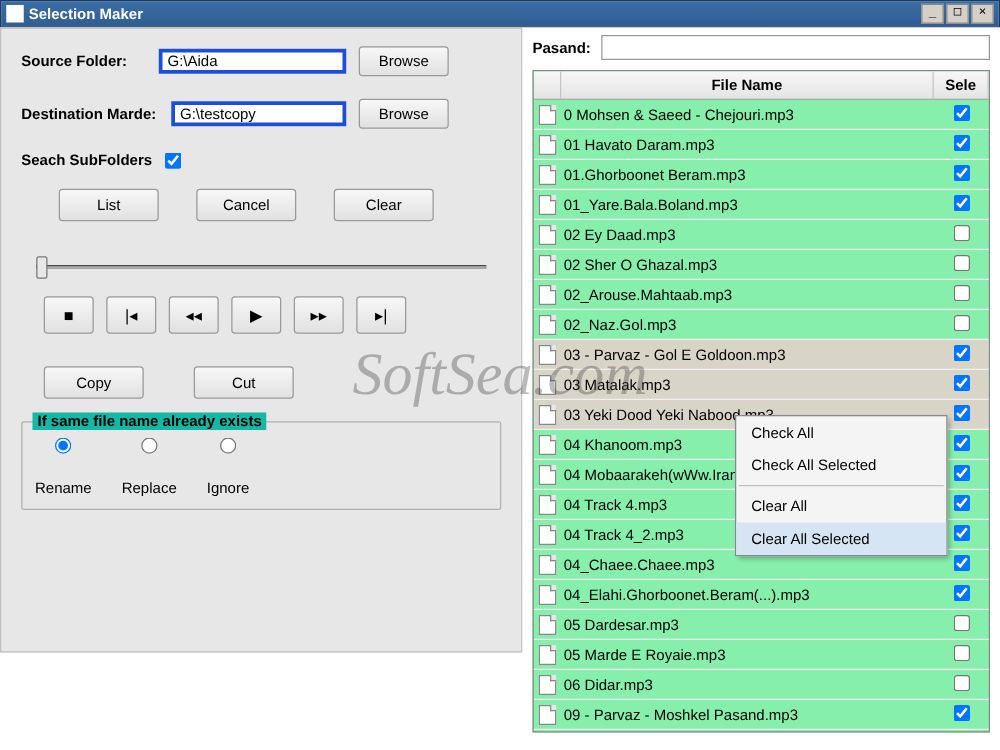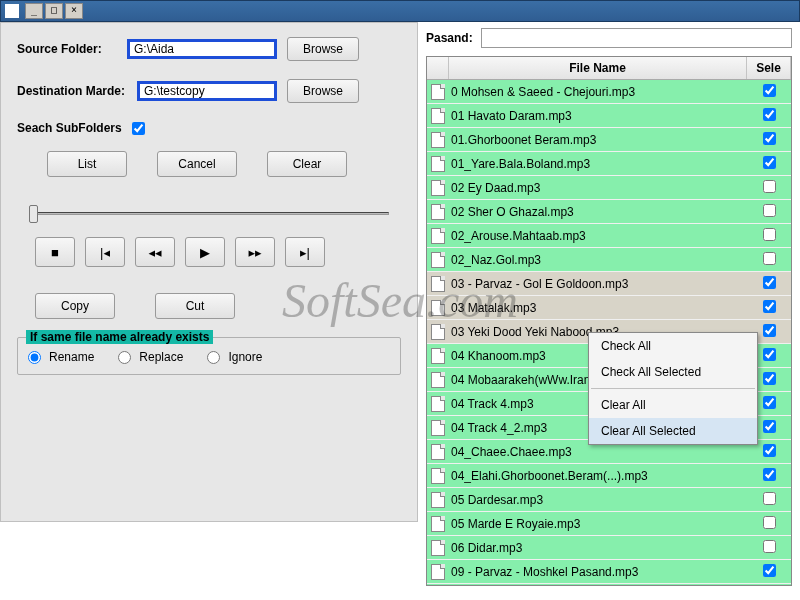--- a/index.html
+++ b/index.html
@@ -34,21 +34,21 @@
 
 .media-row { display: flex; gap: 10px; margin-left: 18px; margin-bottom: 26px; }
 .media-row button { width: 40px; height: 30px; font-size: 13px; display: flex; align-items: center; justify-content: center; }
 
 .copycut-row { display: flex; gap: 40px; margin-left: 18px; margin-bottom: 18px; }
 .copycut-row button { width: 80px; }
 
 .groupbox { border: 1px solid #b0b0b0; border-radius: 2px; padding: 12px 10px 10px 10px; position: relative; margin-top: 6px; }
 .groupbox .legend { position: absolute; top: -8px; left: 8px; background: #14b8a6; padding: 0 4px; font-weight: bold; }
 .radio-row { display: flex; gap: 24px; align-items: center; }
-.radio-row label { display: flex; align-items: center; gap: 8px; }
+.radio-row label { display: flex; align-items: center; gap: 20px; flex-direction: column; }
 
 .search-row { display: flex; align-items: center; margin-bottom: 8px; }
 .search-row label { font-weight: bold; margin-right: 8px; }
 .search-row input { flex: 1; height: 20px; border: 1px solid #999; padding: 0 4px; }
 
 .grid-wrap { border: 1px solid #888; height: 530px; overflow: auto; background: #86efac; position: relative; }
 .grid-header { display: flex; position: sticky; top: 0; background: linear-gradient(#f7f7f7,#e4e4e4); border-bottom: 1px solid #aaa; }
 .grid-header div { padding: 4px 6px; font-weight: bold; border-right: 1px solid #c4c4c4; }
 .col-name { flex: 1; text-align: center; }
 .col-sel { width: 44px; text-align: center; }
@@ -64,20 +64,21 @@
 .ctx-menu .mi:hover, .ctx-menu .mi.hl { background: #d6e5f3; }
 .ctx-menu .sep { height: 1px; background: #c0c0c0; margin: 3px 2px; }
 
 .watermark { position: absolute; left: 50%; top: 50%; transform: translate(-50%,-50%); font-size: 48px; font-style: italic; font-family: Georgia, serif; color: rgba(60,60,60,0.35); pointer-events: none; z-index: 100; white-space: nowrap; }
 </style>
 </head>
 <body>
 
 <div class="titlebar">
   <div class="icon"></div>
+  <div class="title">Selection Maker</div>
   <div class="winbtn">_</div>
   <div class="winbtn">□</div>
   <div class="winbtn">×</div>
 </div>
 
 <div class="content">
 
   <div class="left-pane">
 
     <div class="field-row">

